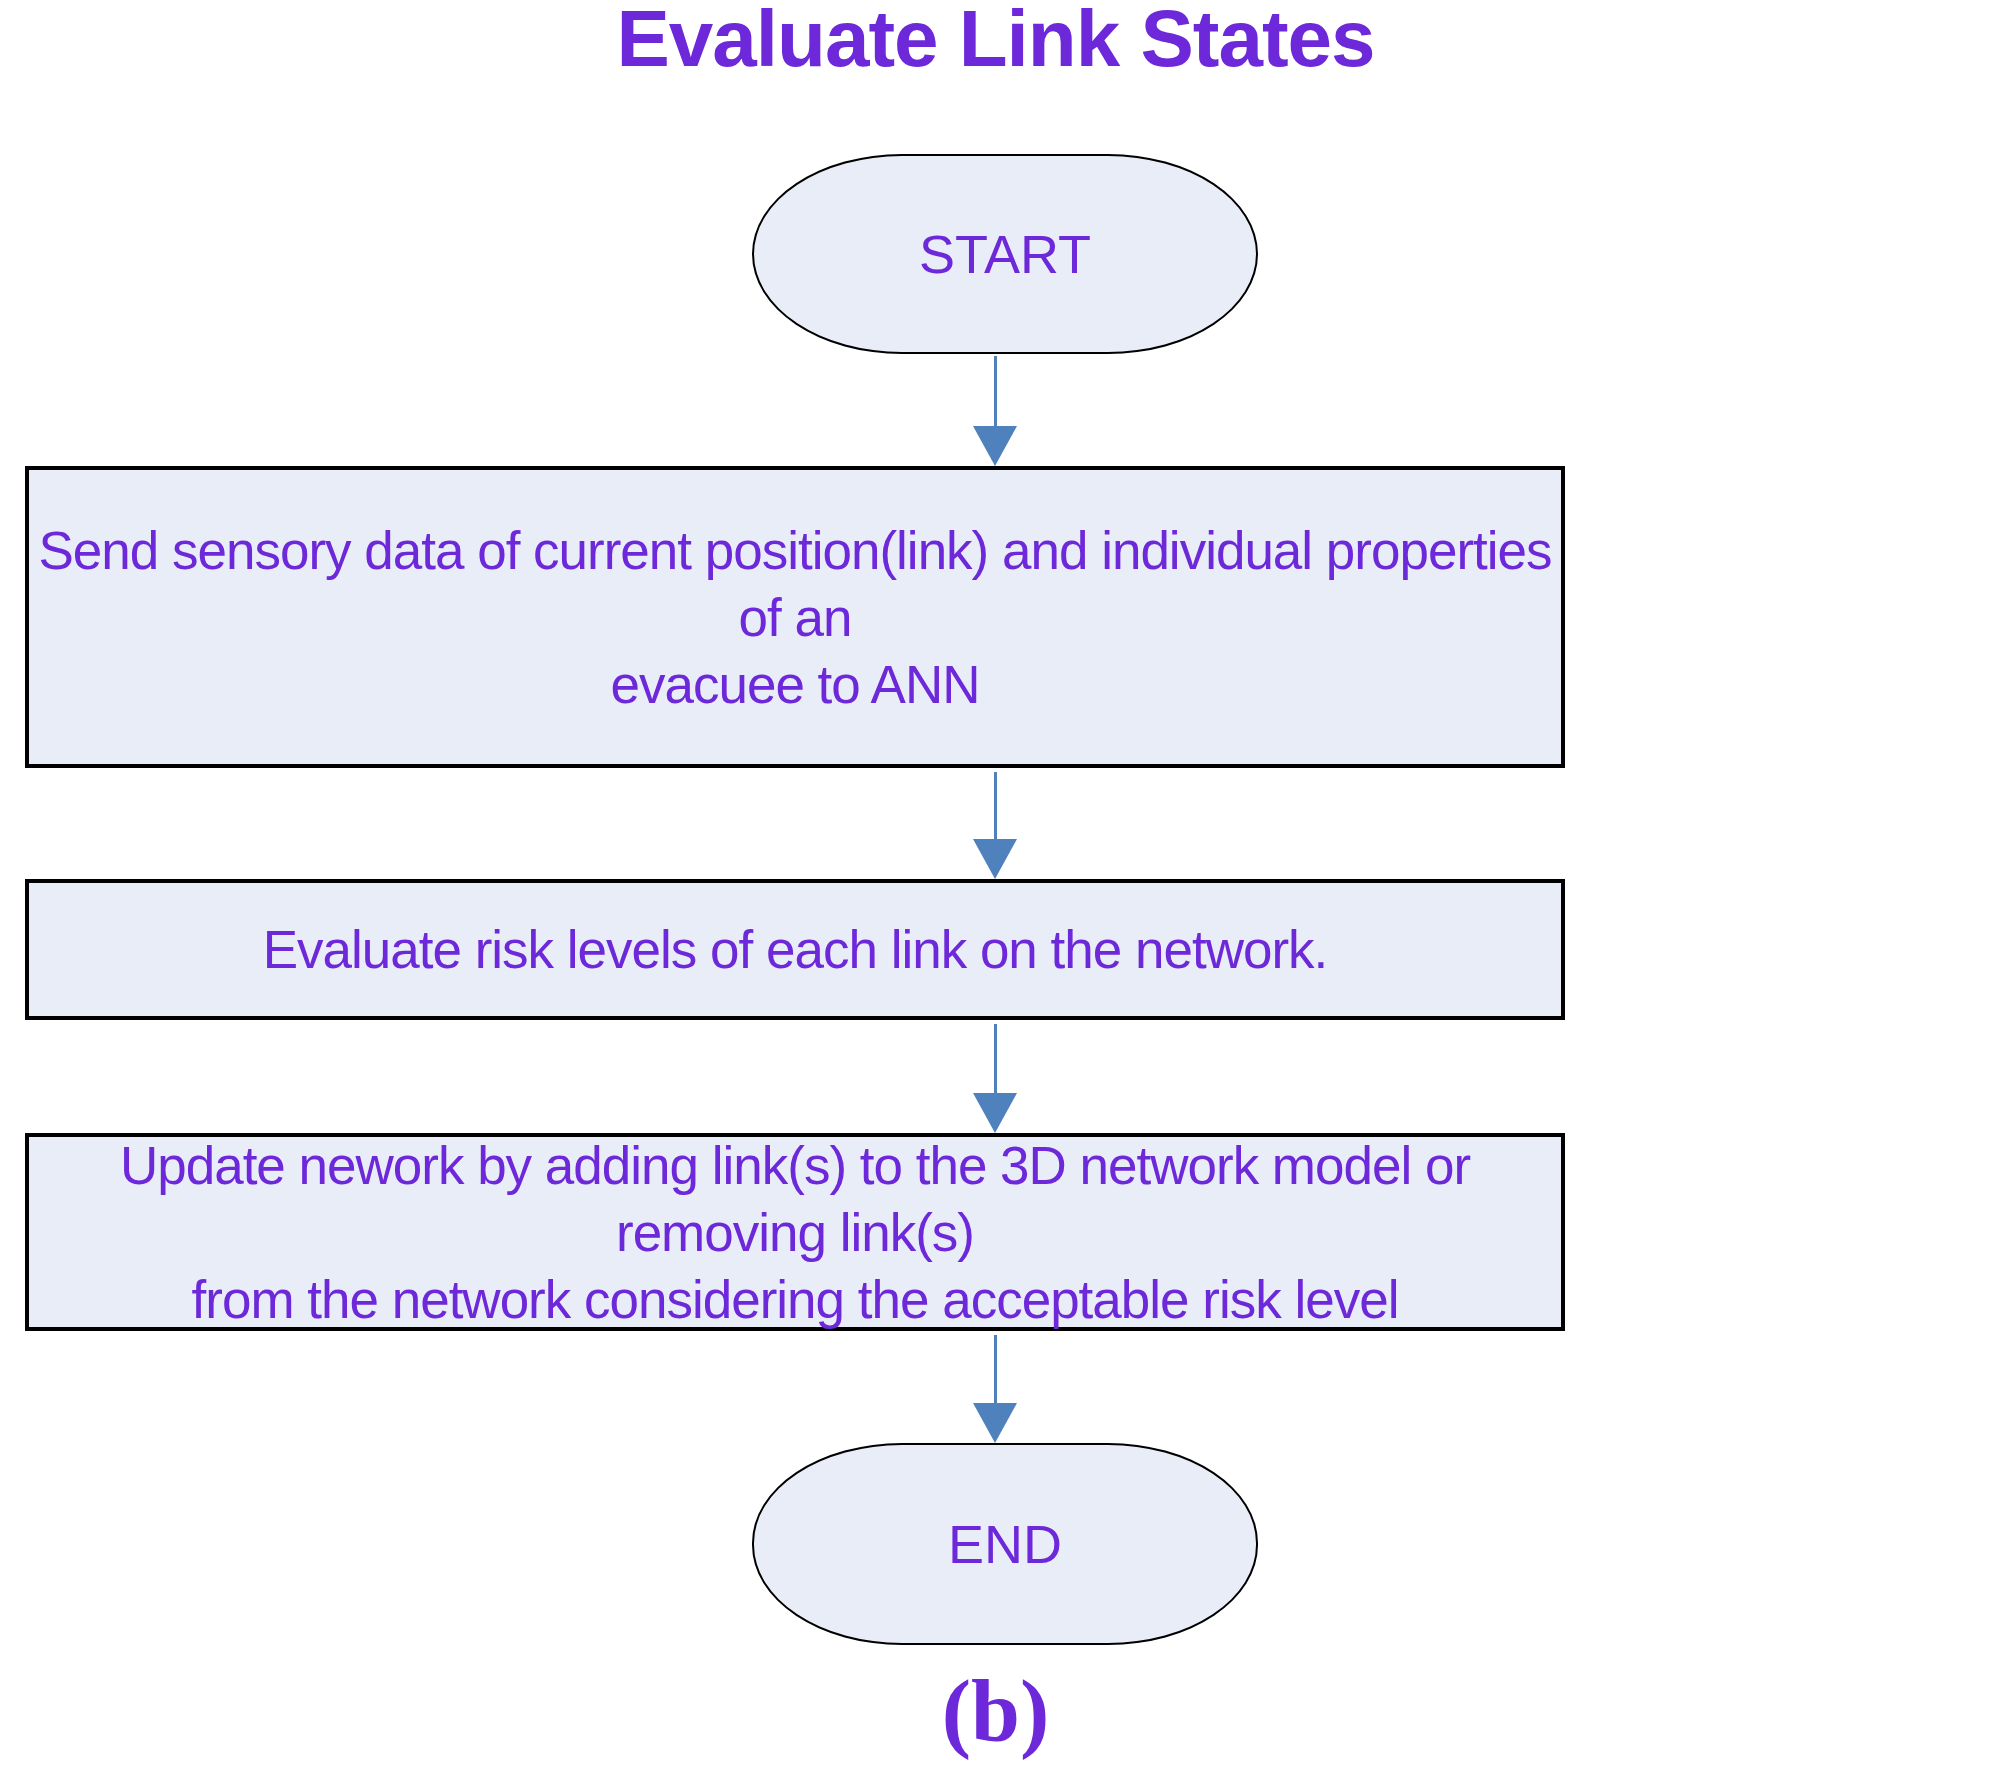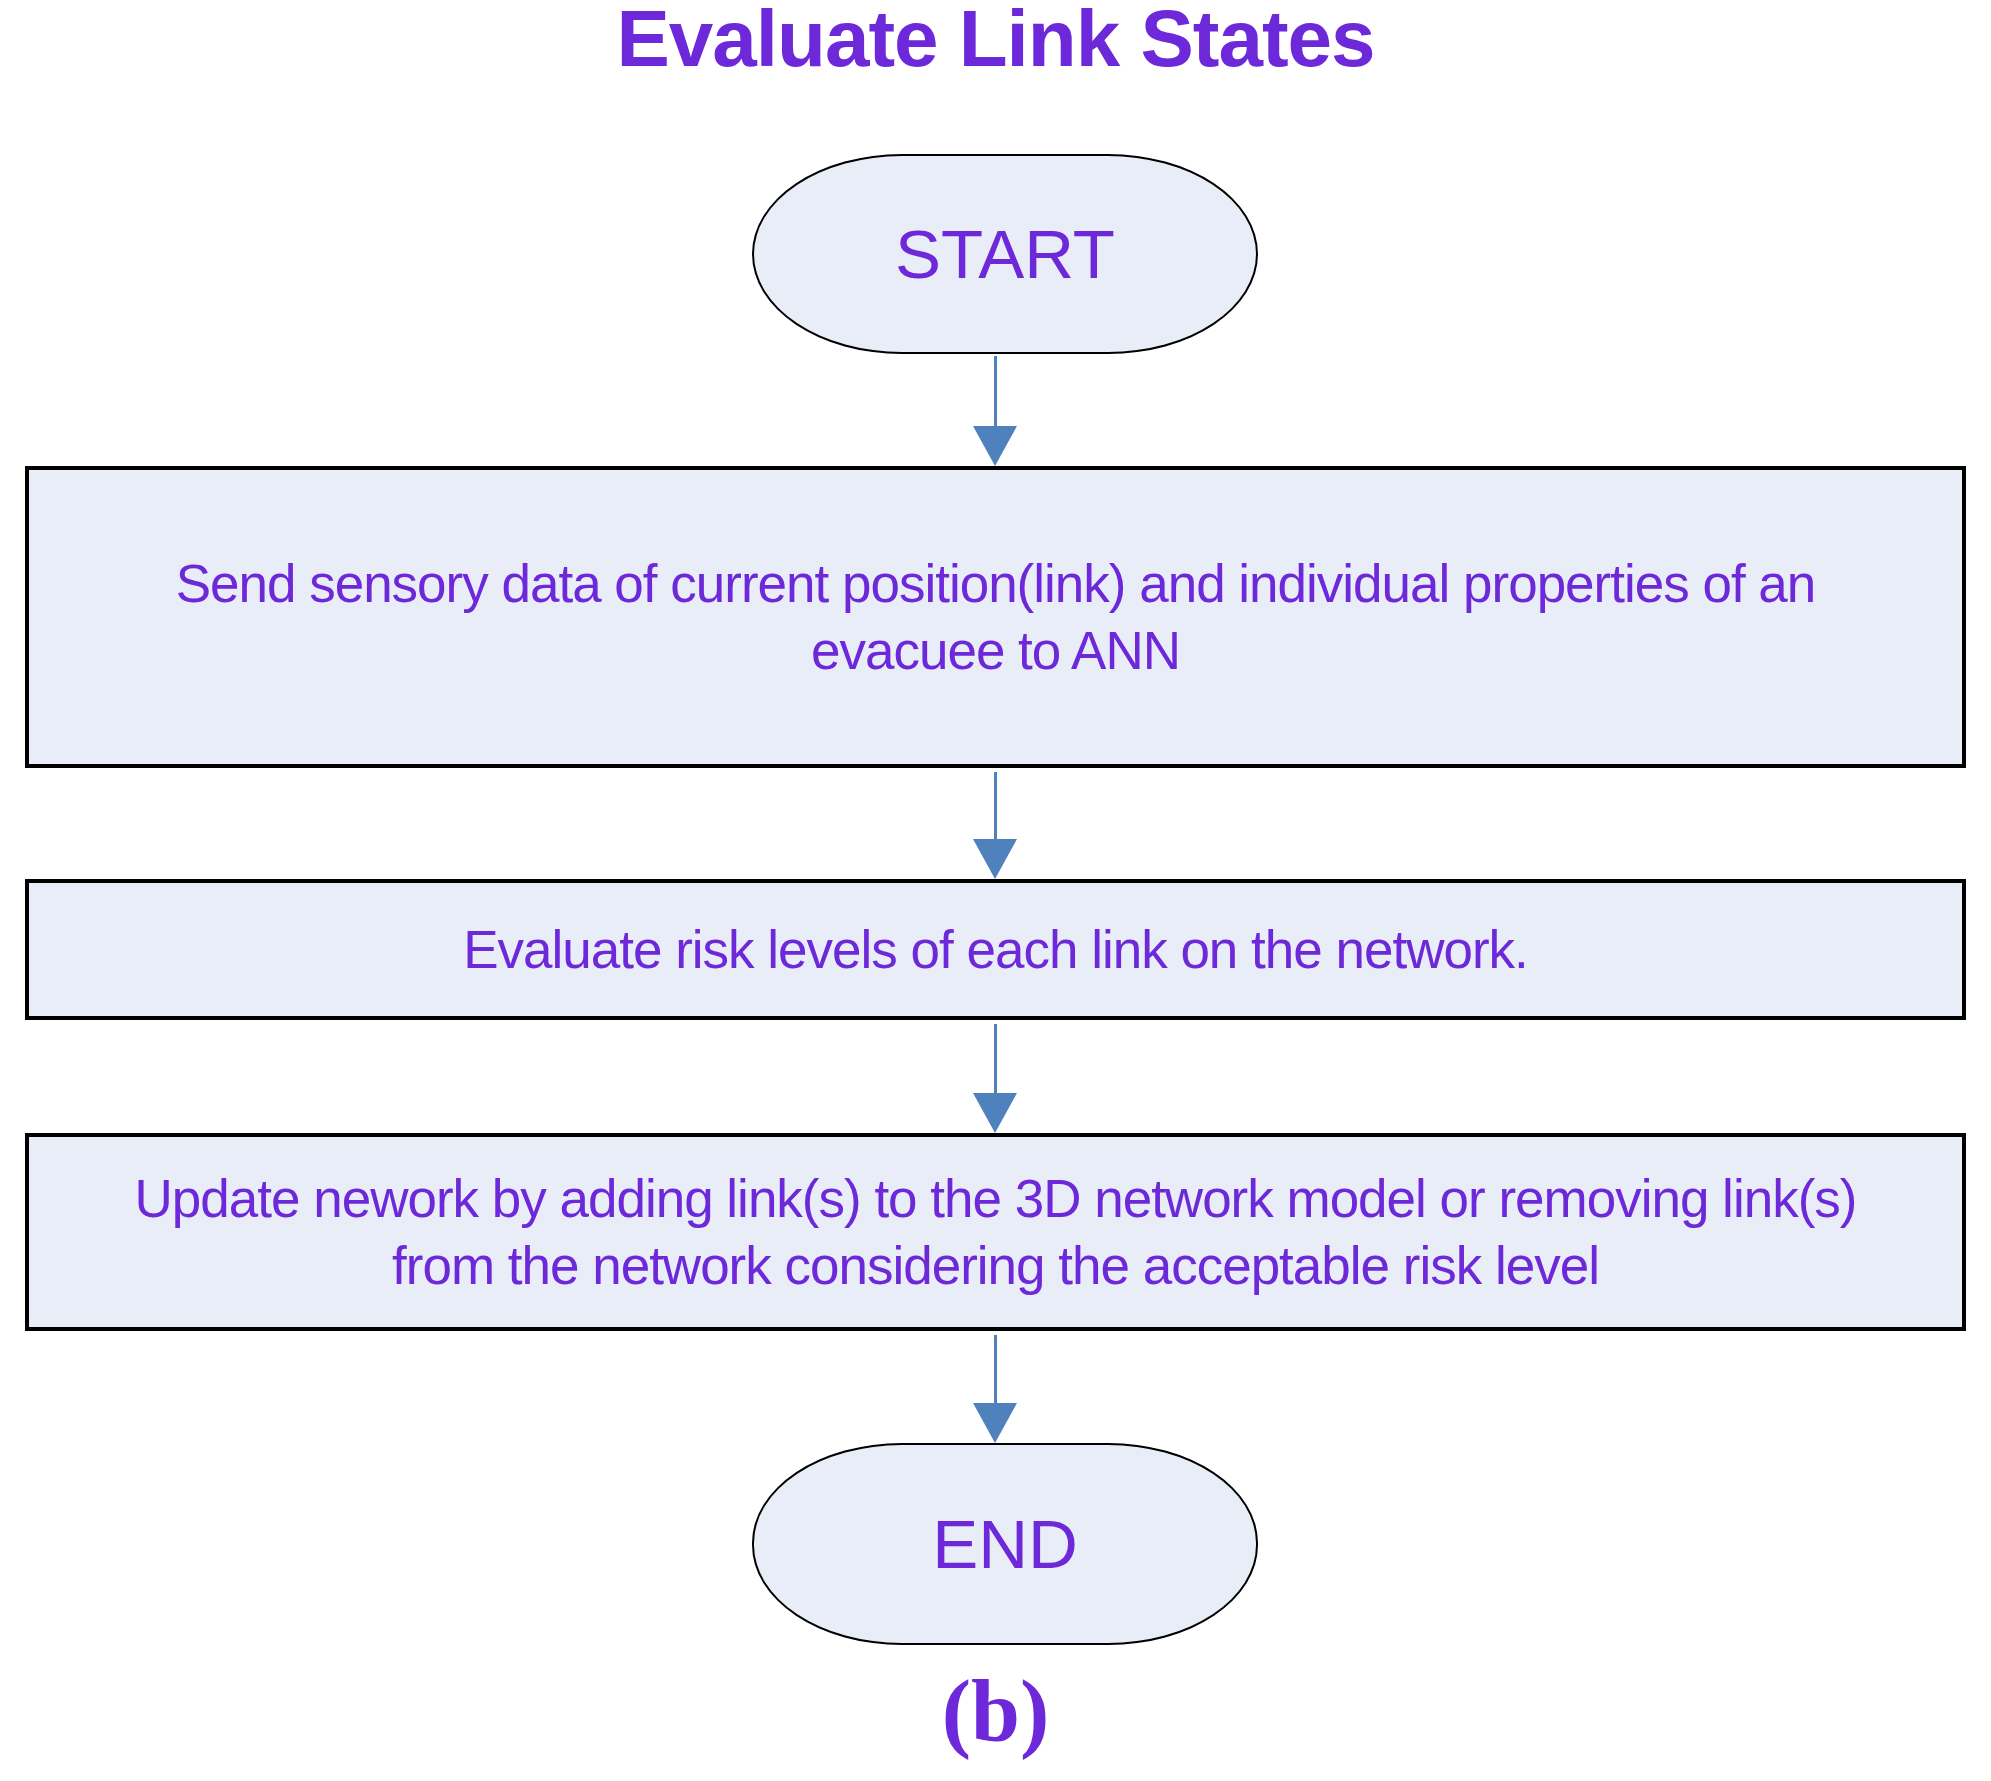--- a/index.html
+++ b/index.html
@@ -29,30 +29,30 @@
     position: absolute;
     left: 752px;
     width: 506px;
     box-sizing: border-box;
     background: var(--node-fill, #e8edf7);
     border: 2px solid var(--node-border, #000000);
     border-radius: 150px / 100px;
     display: flex;
     align-items: center;
     justify-content: center;
-    font-size: 69px;
+    font-size: 54px;
     letter-spacing: 0px;
   }
   .terminator.start { top: 154px; height: 200px; }
   .terminator.end   { top: 1443px; height: 202px; }
 
   .process {
     position: absolute;
     left: 25px;
-    width: 1941px;
+    width: 1540px;
     box-sizing: border-box;
     background: var(--node-fill, #e8edf7);
     border: 4px solid var(--node-border, #000000);
     display: flex;
     align-items: center;
     justify-content: center;
     text-align: center;
     font-size: 53px;
     line-height: 67px;
     letter-spacing: -1px;

